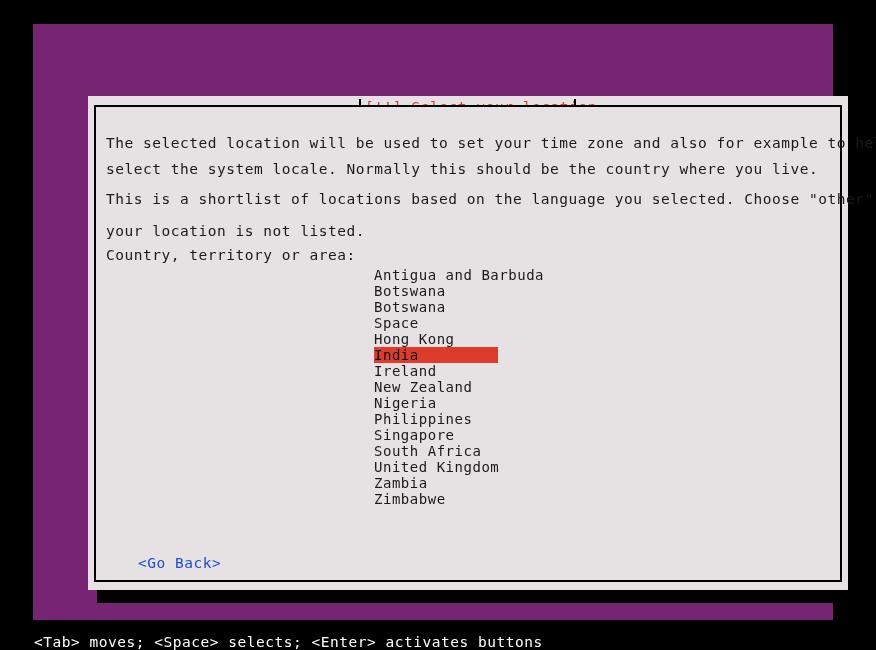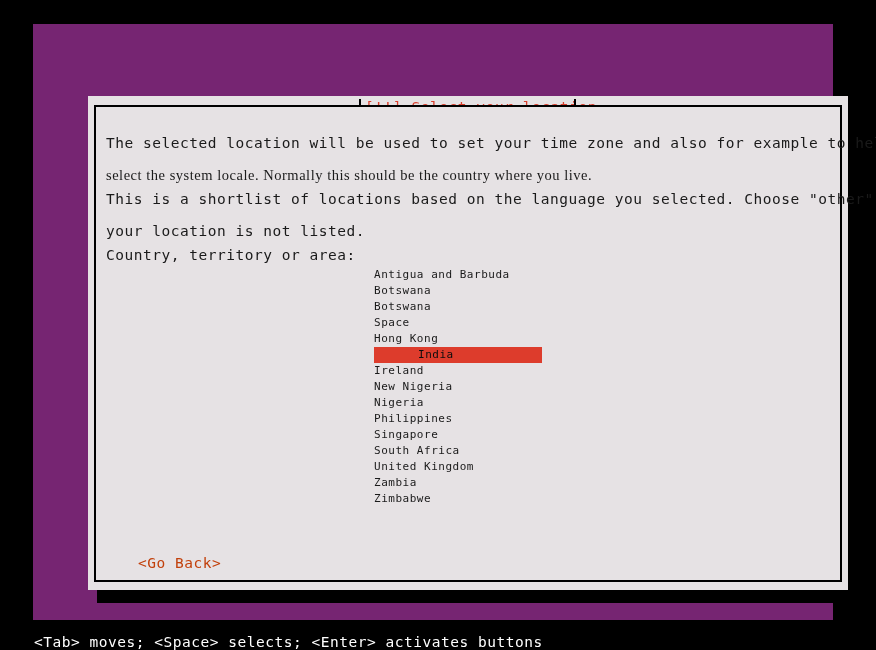--- a/index.html
+++ b/index.html
@@ -94,56 +94,55 @@
     position: absolute;
     left: 10px;
     color: #1a1a1a;
     font-size: 14.5px;
     line-height: 16px;
     height: 16px;
     letter-spacing: 0.52px;
     white-space: pre;
   }
   #para1-l1 { top: 28px; }
-  #para1-l2 { top: 60px; font-family: Liberation Serif, serif; }
+  #para1-l2 { top: 54px; }
   #para2-l1 { top: 84px; }
   #para2-l2 { top: 116px; }
   #list-label { top: 140px; }
 
   
   #country-list {
     position: absolute;
     left: 278px;
     top: 160px;
     width: 200px;
   }
   .country-item {
     height: 16px;
     line-height: 16px;
     color: #1a1a1a;
-    font-size: 11px;
+    font-size: 14px;
     letter-spacing: 0.52px;
     white-space: pre;
     padding: 0;
   }
   .country-item.selected {
     background: #dd3c2c;
     color: #0d0d0d;
     width: 124px;
-    padding-left: 44px;
   }
 
   
   #go-back {
     position: absolute;
     left: 42px;
     top: 448px;
     height: 16px;
     line-height: 16px;
-    color: #c2410c;
+    color: #1d4ed8;
     font-size: 14.5px;
     letter-spacing: 0.52px;
     white-space: pre;
   }
 
   
   #status-bar {
     position: absolute;
     left: 0px;
     top: 608px;
@@ -184,21 +183,21 @@
       <div class="body-line" id="list-label">Country, territory or area:</div>
 
       <div id="country-list">
           <div class="country-item">Antigua and Barbuda</div>
           <div class="country-item">Botswana</div>
           <div class="country-item">Botswana</div>
           <div class="country-item">Space</div>
           <div class="country-item">Hong Kong</div>
           <div class="country-item selected">India</div>
           <div class="country-item">Ireland</div>
-          <div class="country-item">New Nigeria</div>
+          <div class="country-item">New Zealand</div>
           <div class="country-item">Nigeria</div>
           <div class="country-item">Philippines</div>
           <div class="country-item">Singapore</div>
           <div class="country-item">South Africa</div>
           <div class="country-item">United Kingdom</div>
           <div class="country-item">Zambia</div>
           <div class="country-item">Zimbabwe</div>
         </div>
 
       <div id="go-back">&lt;Go Back&gt;</div>

